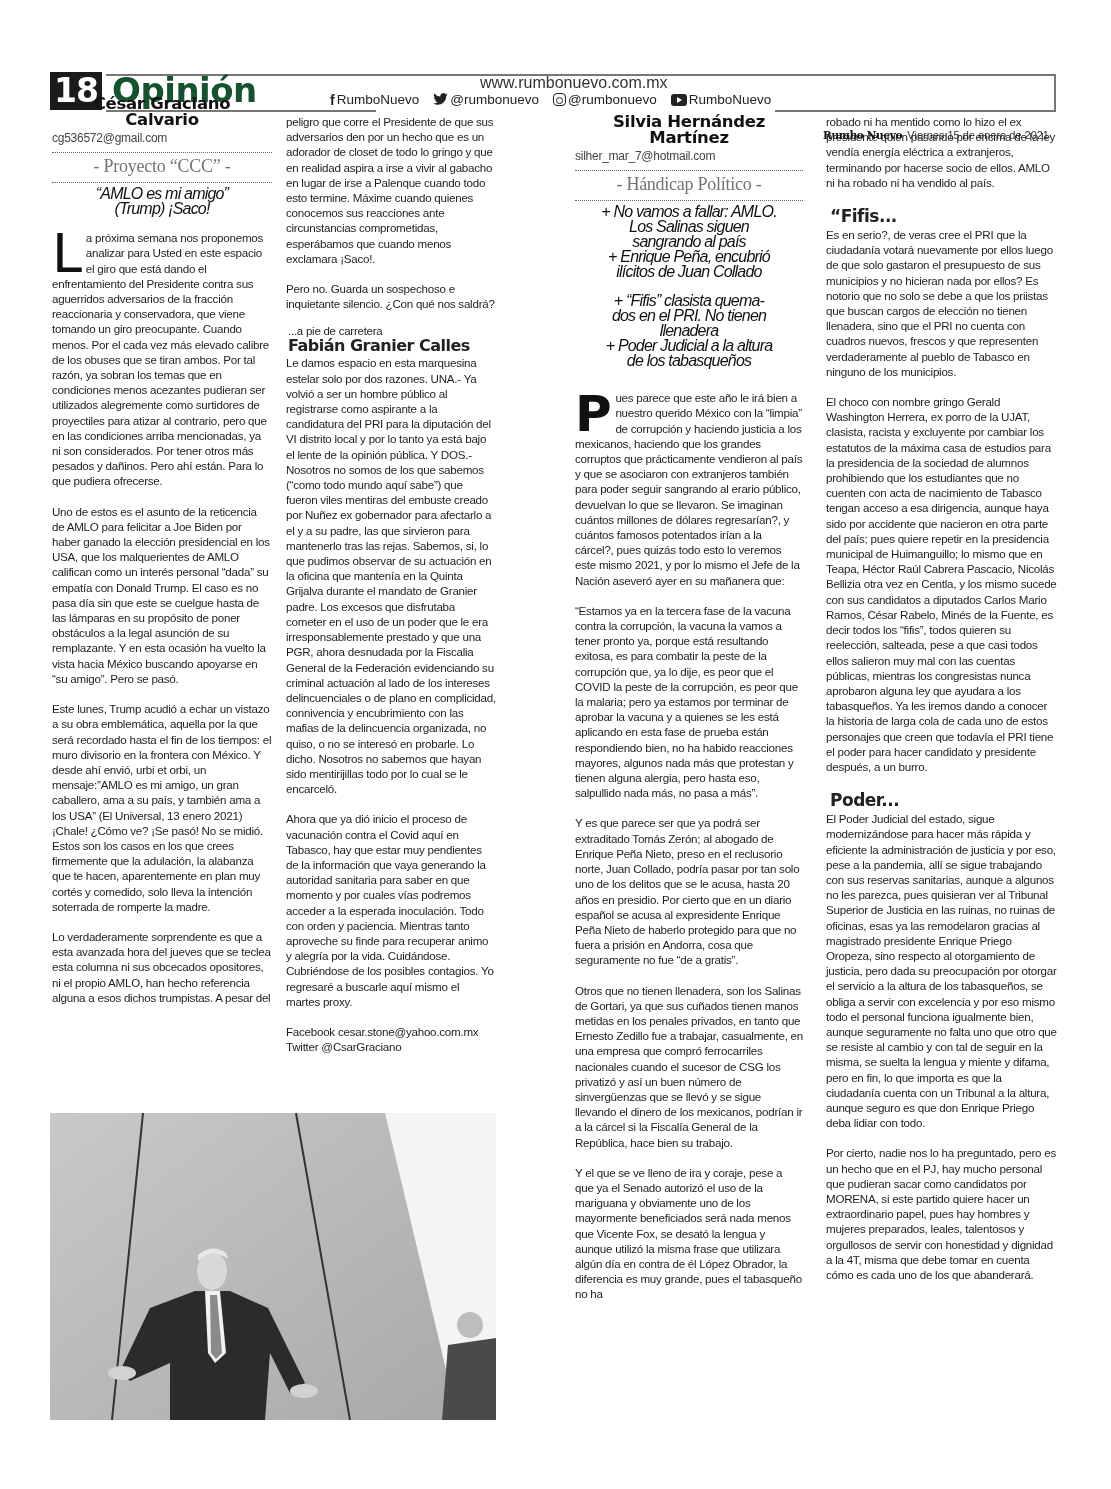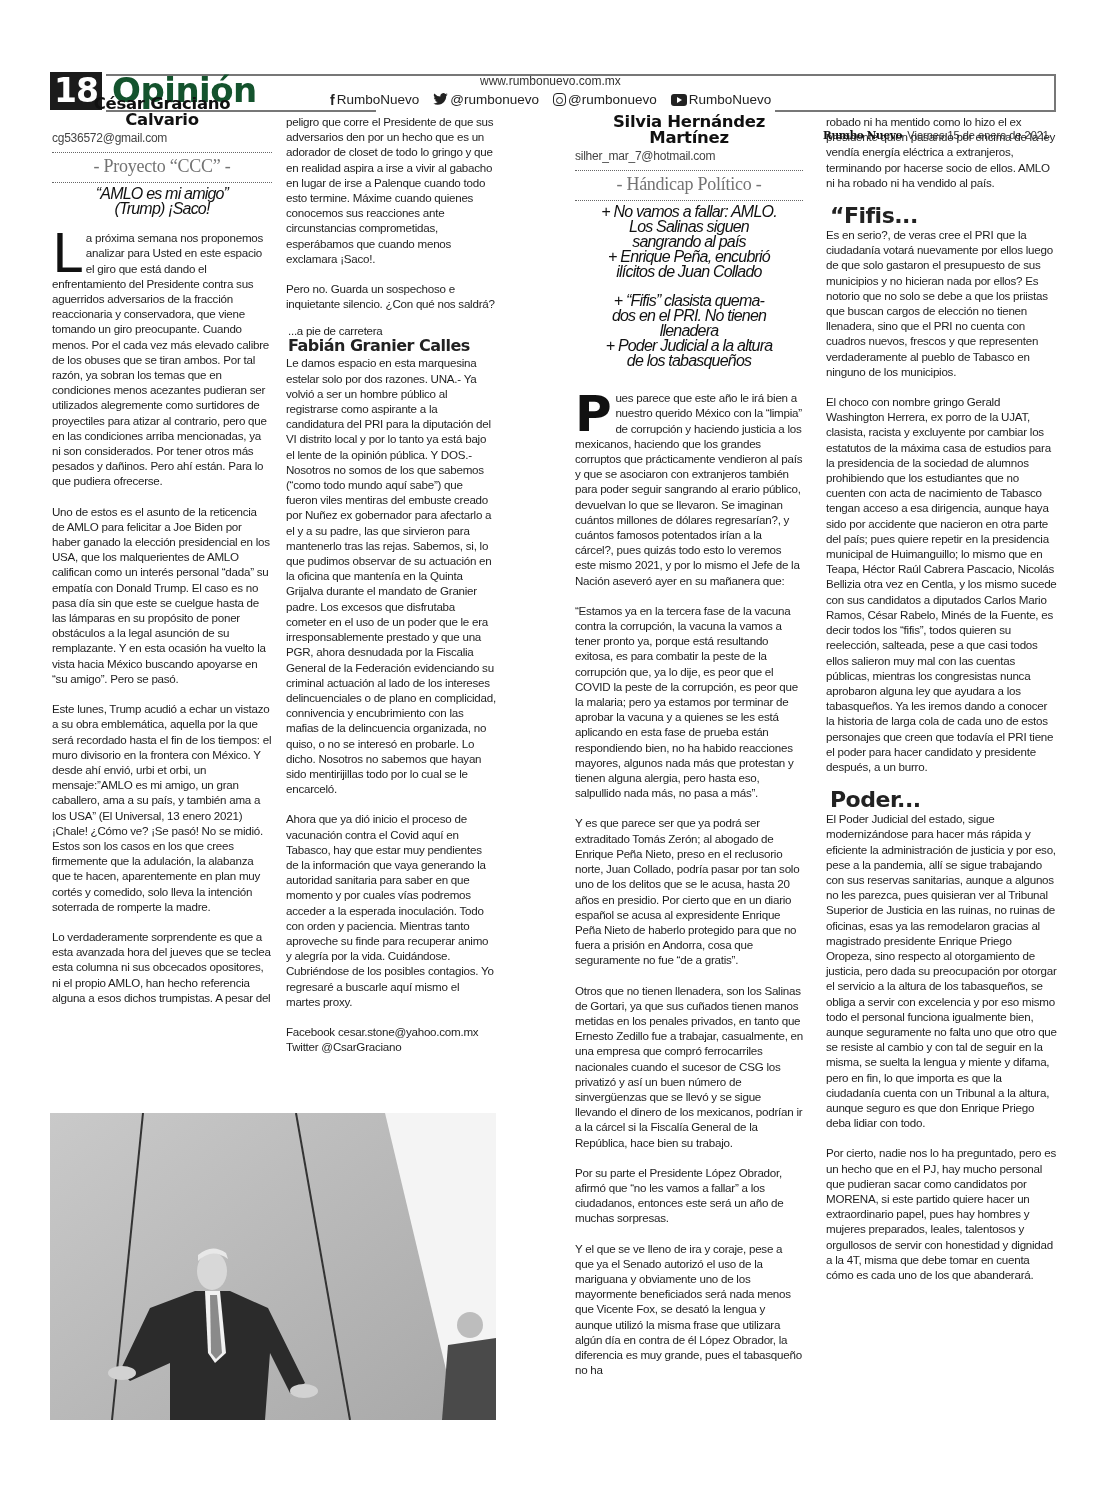--- a/index.html
+++ b/index.html
@@ -10,21 +10,21 @@
   .masthead { position: absolute; left: 50px; top: 70px; width: 1005px; height: 44px; }
   .page-num { position: absolute; left: 0; top: 2px; width: 52px; height: 38px; background: #1b1b1b; color: #fff;
               font-family: "DejaVu Sans", sans-serif; font-weight: bold; font-size: 33px; line-height: 38px; text-align: center; letter-spacing: -1px; }
   .section-title { position: absolute; left: 62px; top: -2px; font-family: "DejaVu Sans", sans-serif; font-weight: bold; font-size: 34px;
                    line-height: 44px; letter-spacing: -0.5px; color: #14532d; }
   .rule-top-left { position: absolute; left: 56px; top: 4px; width: 776px; height: 2px; background: #777; }
   .rule-bot-left { position: absolute; left: 56px; top: 40px; width: 270px; height: 2px; background: #777; }
   .rule-bot-right { position: absolute; left: 725px; top: 40px; width: 280px; height: 2px; background: #777; }
   .rule-right-v { position: absolute; left: 1004px; top: 4px; width: 2px; height: 38px; background: #777; }
   .rule-top-right { position: absolute; left: 832px; top: 4px; width: 174px; height: 2px; background: #777; }
-  .site-url { position: absolute; left: 430px; top: 4px; font-size: 12px; color: #333; }
+  .site-url { position: absolute; left: 430px; top: 4px; font-size: 16px; color: #333; }
   .socials { position: absolute; left: 280px; top: 22px; display: flex; gap: 14px; font-size: 13.5px; color: #222; align-items: center; }
   .social { display: flex; align-items: center; gap: 2px; }
   .social .ico { display: inline-block; font-weight: bold; font-size: 14px; line-height: 14px; }
   .ico-box { display: inline-block; width: 13px; height: 13px; border: 1.6px solid #222; border-radius: 4px; position: relative; }
   .ico-box::after { content: ""; position: absolute; left: 2.5px; top: 2.5px; width: 5px; height: 5px; border: 1.5px solid #222; border-radius: 50%; }
   .ico-yt { display: inline-block; width: 16px; height: 12px; background: #222; border-radius: 3px; position: relative; }
   .ico-yt::after { content: ""; position: absolute; left: 6px; top: 3px; border-left: 5px solid #fff; border-top: 3px solid transparent; border-bottom: 3px solid transparent; }
   .brand-date { position: absolute; right: 6px; top: 20px; font-size: 11px; color: #333; display: flex; gap: 5px; align-items: baseline; }
   .brand { font-family: "DejaVu Serif", serif; font-weight: bold; font-size: 10.5px; color: #111; letter-spacing: -0.3px; margin-top: 39px; }
 
@@ -40,21 +40,21 @@
   .email { text-align: left; font-size: 12px; color: #444; margin-top: 3px; }
   .dotted { border-top: 1.5px dotted #666; margin: 6px 0 3px; }
   .column-name { text-align: center; font-family: "Liberation Serif", serif; font-size: 18px; line-height: 20px; color: #737373; }
   .headline { font-family: Liberation Sans, sans-serif; font-style: italic; font-size: 16px; line-height: 15px; text-align: center; color: #111; letter-spacing: -0.8px; margin-top: 2px; }
   .headline-gap { height: 14px; }
   .dropcap-para { margin-top: 14px; }
   .dropcap { float: left; font-family: "DejaVu Sans", sans-serif; font-size: 54px; line-height: 44px; font-weight: normal; color: #111; margin: 2px 4px -2px 0; }
   .dropcap.p { font-weight: bold; font-size: 50px; }
   .kicker { font-size: 11.5px; line-height: 11px; margin-top: 14px; padding-left: 2px; }
   .subhead { font-family: "DejaVu Sans", sans-serif; font-weight: bold; font-size: 16px; line-height: 18px; color: #222; letter-spacing: -0.5px; padding-left: 2px; }
-  .subhead-lg { font-family: "DejaVu Sans", sans-serif; font-weight: bold; font-size: 22px; line-height: 22px; color: #222; letter-spacing: -0.5px; margin-top: 4px; padding-left: 4px; }
+  .subhead-lg { font-family: "DejaVu Sans", sans-serif; font-weight: bold; font-size: 17px; line-height: 22px; color: #222; letter-spacing: -0.5px; margin-top: 4px; padding-left: 4px; }
   .contact { margin-bottom: 0 !important; }
 
   
   .photo { position: absolute; left: 50px; top: 1113px; width: 446px; height: 307px; overflow: hidden; background: #bdbdbd; }
   .photo svg { display: block; }
 </style>
 </head>
 <body>
 
 <div class="masthead">
@@ -173,21 +173,20 @@
     <div>llenadera</div>
     <div>+ Poder Judicial a la altura</div>
     <div>de los tabasqueños</div>
   </div>
   <p class="dropcap-para" style="margin-top:22px">
     <span class="dropcap p">P</span><span>ues parece que este año le irá bien a nuestro querido México con la “limpia” de corrupción y haciendo justicia a los mexicanos, haciendo que los grandes corruptos que prácticamente vendieron al país y que se asociaron con extranjeros también para poder seguir sangrando al erario público, devuelvan lo que se llevaron. Se imaginan cuántos millones de dólares regresarían?, y cuántos famosos potentados irían a la cárcel?, pues quizás todo esto lo veremos este mismo 2021, y por lo mismo el Jefe de la Nación aseveró ayer en su mañanera que:</span>
   </p>
   <p>“Estamos ya en la tercera fase de la vacuna contra la corrupción, la vacuna la vamos a tener pronto ya, porque está resultando exitosa, es para combatir la peste de la corrupción que, ya lo dije, es peor que el COVID la peste de la corrupción, es peor que la malaria; pero ya estamos por terminar de aprobar la vacuna y a quienes se les está aplicando en esta fase de prueba están respondiendo bien, no ha habido reacciones mayores, algunos nada más que protestan y tienen alguna alergia, pero hasta eso, salpullido nada más, no pasa a más”.</p>
   <p>Y es que parece ser que ya podrá ser extraditado Tomás Zerón; al abogado de Enrique Peña Nieto, preso en el reclusorio norte, Juan Collado, podría pasar por tan solo uno de los delitos que se le acusa, hasta 20 años en presidio. Por cierto que en un diario español se acusa al expresidente Enrique Peña Nieto de  haberlo protegido para que no fuera a prisión en Andorra, cosa que seguramente no fue “de a gratis”.</p>
   <p>Otros que no tienen llenadera, son los Salinas de Gortari, ya que sus cuñados tienen manos metidas en los penales privados, en tanto que Ernesto Zedillo fue a trabajar, casualmente, en una empresa que compró ferrocarriles nacionales cuando el sucesor de CSG los privatizó y así un buen número de sinvergüenzas que se llevó y se sigue llevando el dinero de los mexicanos, podrían ir a la cárcel si la Fiscalía General de la República, hace bien su trabajo.</p>
-  <p>Por su parte el Presidente López Obrador, afirmó que “no les vamos a fallar” a los ciudadanos, entonces este será un año de muchas sorpresas.</p>
   <p>Y el que se ve lleno de ira y coraje, pese a que ya el Senado autorizó el uso de la mariguana y obviamente uno de los mayormente beneficiados será nada menos que Vicente Fox, se desató la lengua y aunque utilizó la misma frase que utilizara algún día en contra de él López Obrador, la diferencia es muy grande, pues el tabasqueño no ha</p>
 </div>
 
 <div class="col col-4">
   <p>robado ni ha mentido como lo hizo el ex presidente quien pasando por encima de la ley vendía energía eléctrica a extranjeros, terminando por hacerse socio de ellos. AMLO ni ha robado ni ha vendido al país.</p>
   <div class="subhead-lg">“Fifis...</div>
   <p>Es en serio?, de veras cree el PRI que la ciudadanía votará nuevamente por ellos luego de que solo gastaron el presupuesto de sus municipios y no hicieran nada por ellos? Es notorio que no solo se debe a que los priistas que buscan cargos de elección no tienen llenadera, sino que el PRI no cuenta con cuadros nuevos, frescos y que representen verdaderamente al pueblo de Tabasco en ninguno de los municipios.</p>
   <p>El choco con nombre gringo Gerald Washington Herrera, ex porro de la UJAT, clasista, racista y excluyente por cambiar los estatutos de la máxima casa de estudios para la presidencia de la sociedad de alumnos prohibiendo que los estudiantes que no cuenten con acta de nacimiento de Tabasco tengan acceso a esa dirigencia, aunque haya sido por accidente que nacieron en otra parte del país; pues quiere repetir en la presidencia municipal de Huimanguillo; lo mismo que en Teapa, Héctor Raúl Cabrera Pascacio, Nicolás Bellizia otra vez en Centla, y los mismo sucede con sus candidatos a diputados Carlos Mario Ramos, César Rabelo, Minés de la Fuente, es decir todos los “fifis”, todos quieren su reelección, salteada, pese a que casi todos ellos salieron muy mal con las cuentas públicas, mientras los congresistas nunca aprobaron alguna ley que ayudara a los tabasqueños. Ya les iremos dando a conocer la historia de larga cola de cada uno de estos personajes que creen que todavía el PRI tiene el poder para hacer candidato y presidente después, a un burro.</p>
   <div class="subhead-lg">Poder...</div>
   <p>El Poder Judicial del estado, sigue modernizándose para hacer más rápida y eficiente la administración de justicia y por eso, pese a la pandemia, allí se sigue trabajando con sus reservas sanitarias, aunque a algunos no les parezca, pues quisieran ver al Tribunal Superior de Justicia en las ruinas, no ruinas de oficinas, esas ya las remodelaron gracias al magistrado presidente Enrique Priego Oropeza, sino respecto al otorgamiento de justicia, pero dada su preocupación por otorgar el servicio a la altura de los tabasqueños, se obliga a servir con excelencia y por eso mismo todo el personal funciona igualmente bien, aunque seguramente no falta uno que otro que se resiste al cambio y con tal de seguir en la misma, se suelta la lengua y miente y difama, pero en fin, lo que importa es que la ciudadanía cuenta con un Tribunal a la altura, aunque seguro es que don Enrique Priego deba lidiar con todo.</p>

